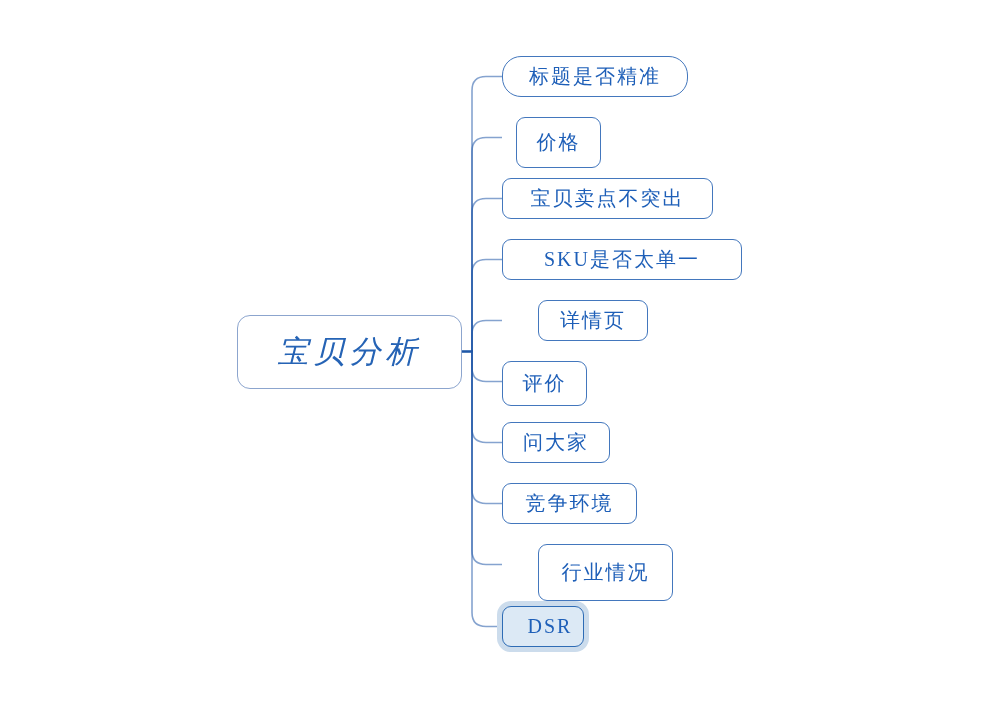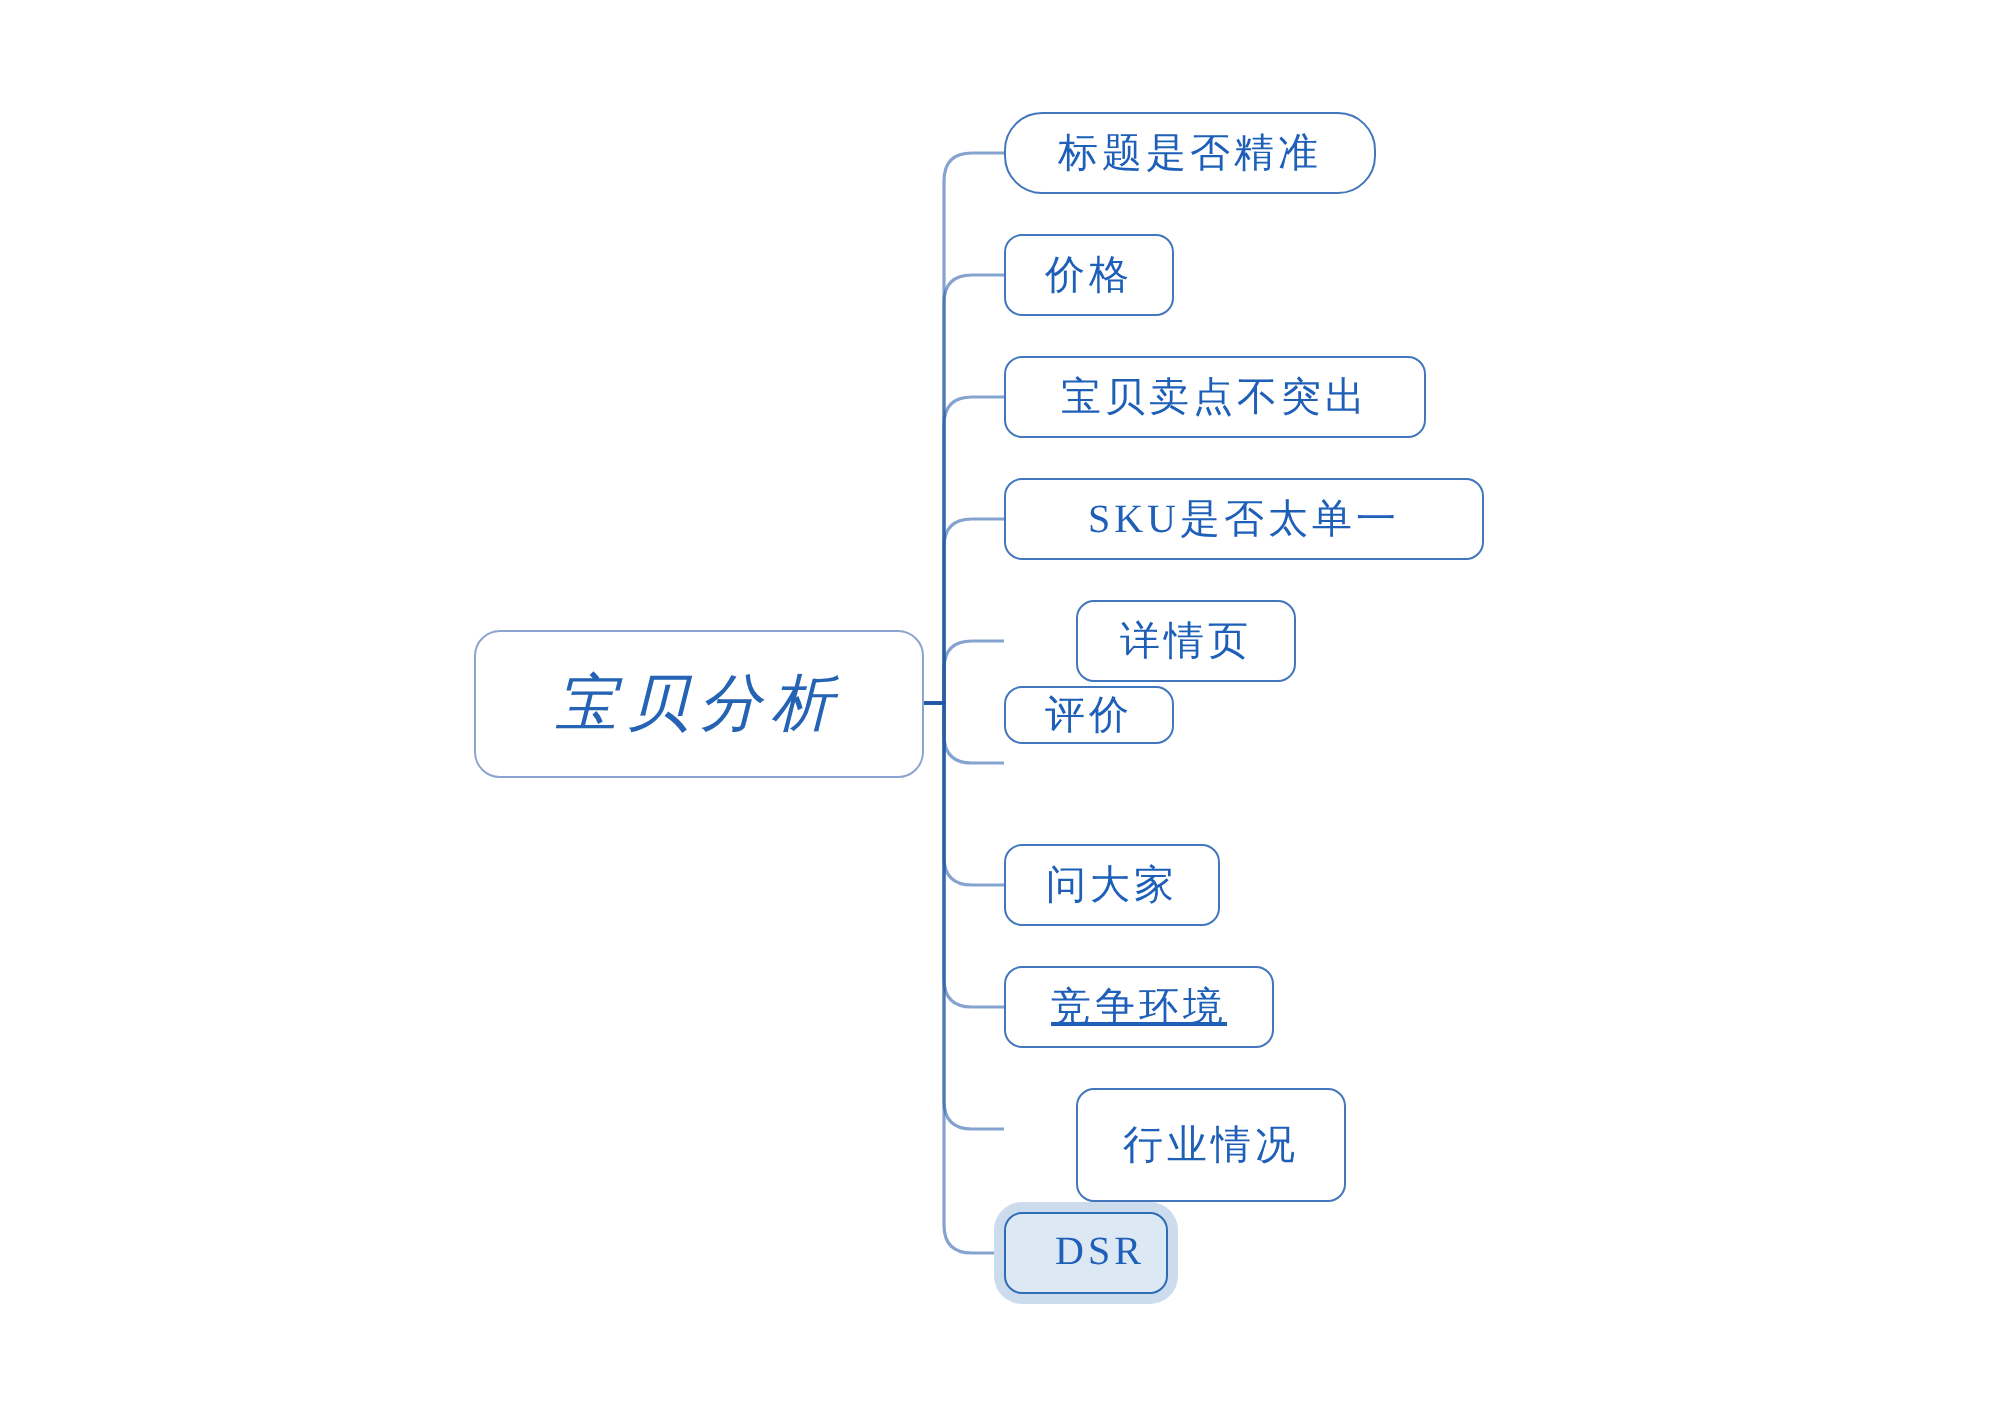--- a/index.html
+++ b/index.html
@@ -71,23 +71,23 @@
       <path d="M 461.5 351.5 H 472 V 334.5 Q 472 320.5 486 320.5 H 502" fill="none" stroke="#2057A8" stroke-width="1.6" stroke-opacity="0.55"></path>
       <path d="M 461.5 351.5 H 472 V 367.5 Q 472 381.5 486 381.5 H 502" fill="none" stroke="#2057A8" stroke-width="1.6" stroke-opacity="0.55"></path>
       <path d="M 461.5 351.5 H 472 V 428.5 Q 472 442.5 486 442.5 H 502" fill="none" stroke="#2057A8" stroke-width="1.6" stroke-opacity="0.55"></path>
       <path d="M 461.5 351.5 H 472 V 489.5 Q 472 503.5 486 503.5 H 502" fill="none" stroke="#2057A8" stroke-width="1.6" stroke-opacity="0.55"></path>
       <path d="M 461.5 351.5 H 472 V 550.5 Q 472 564.5 486 564.5 H 502" fill="none" stroke="#2057A8" stroke-width="1.6" stroke-opacity="0.55"></path>
       <path d="M 461.5 351.5 H 472 V 612.5 Q 472 626.5 486 626.5 H 502" fill="none" stroke="#2057A8" stroke-width="1.6" stroke-opacity="0.55"></path>
     </svg>
   <div id="root-topic" style="left: 237px; top: 315px; width: 225px; height: 74px; font-style: italic;">宝贝分析</div>
   <div id="topics">
       <div class="topic" style="left: 502px; top: 56px; width: 186px; height: 41px; border-radius: 19px;">标题是否精准</div>
-      <div class="topic" style="left: 502px; top: 117px; width: 85px; height: 41px;">价格</div>
+      <div class="topic" style="left: 516px; top: 117px; width: 85px; height: 51px;">价格</div>
       <div class="topic" style="left: 502px; top: 178px; width: 211px; height: 41px;">宝贝卖点不突出</div>
       <div class="topic" style="left: 502px; top: 239px; width: 240px; height: 41px;">SKU是否太单一</div>
       <div class="topic" style="left: 502px; top: 300px; width: 110px; height: 41px; margin-left: 36px;">详情页</div>
-      <div class="topic" style="left: 502px; top: 343px; width: 85px; height: 29px;">评价</div>
+      <div class="topic" style="left: 502px; top: 361px; width: 85px; height: 45px;">评价</div>
       <div class="topic" style="left: 502px; top: 422px; width: 108px; height: 41px;">问大家</div>
-      <div class="topic" style="left: 502px; top: 483px; width: 135px; height: 41px; text-decoration: underline;">竞争环境</div>
+      <div class="topic" style="left: 502px; top: 483px; width: 135px; height: 41px;">竞争环境</div>
       <div class="topic" style="left: 502px; top: 544px; width: 135px; height: 57px; margin-left: 36px;">行业情况</div>
       <div class="topic selected" style="left: 502px; top: 606px; width: 82px; height: 41px; padding-left: 14px;">DSR</div>
     </div>
 </div>
 
 </body></html>

